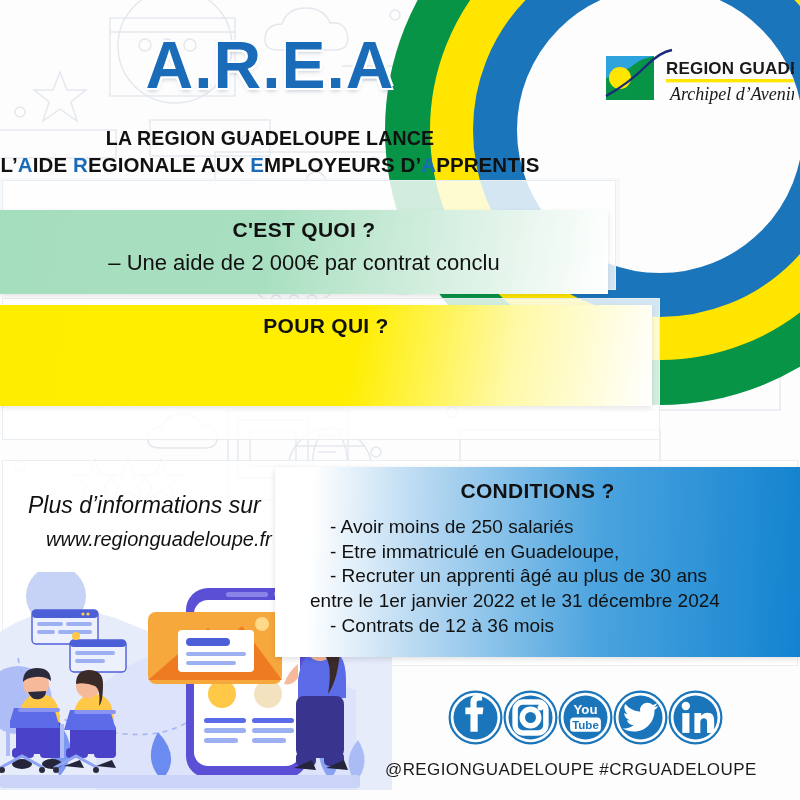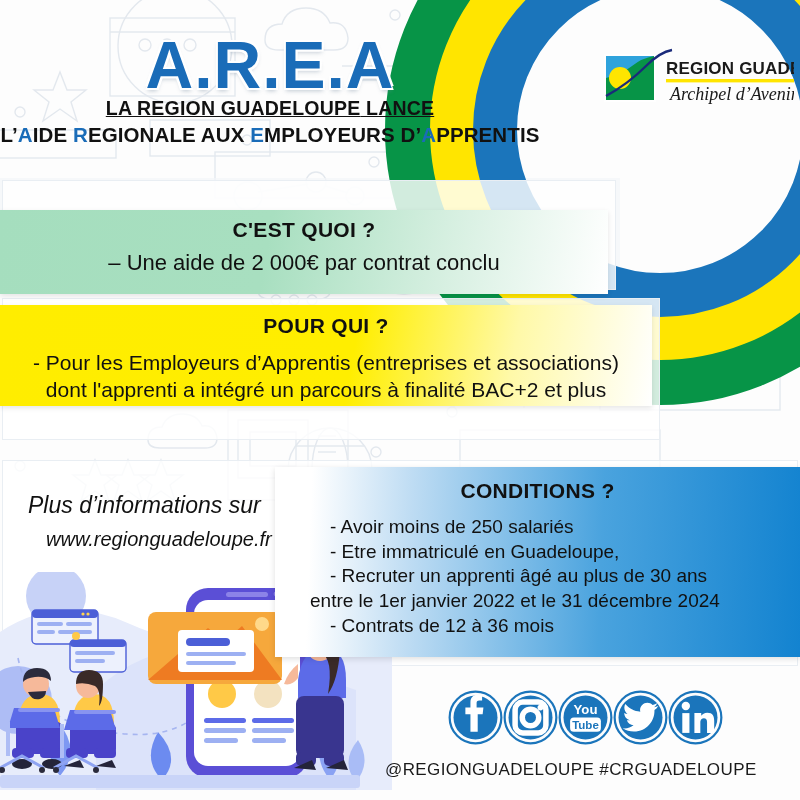--- a/index.html
+++ b/index.html
@@ -31,23 +31,22 @@
     position:absolute; left:0; top:34px; width:540px; z-index:5; text-align:center;
   }
   .area-title {
     font-size:66px; font-weight:bold; letter-spacing:1px;
     color:#1A6CB8; line-height:0.96;
     text-shadow:
       -2px -2px 0 #fff, 2px -2px 0 #fff, -2px 2px 0 #fff, 2px 2px 0 #fff,
       0 3px 4px rgba(120,140,160,.45);
   }
   .sub1 {
-    margin-top:0; font-size:19.5px; font-weight:bold; color:#111;
+    margin-top:30px; font-size:19.5px; font-weight:bold; color:#111;
     letter-spacing:.2px;
-    text-decoration:underline;
   }
   .sub1 .strong { font-weight:bold; }
   .sub2 {
     margin-top:3px; font-size:20.5px; font-weight:bold; color:#111;
     letter-spacing:.1px;
   }
   .hl { color:#1A6CB8; }
 
   
   .card-faint {
@@ -263,24 +262,20 @@
     <div class="sub2" id="sub2"><span>L’</span><span class="hl">A</span><span>IDE </span><span class="hl">R</span><span>EGIONALE AUX </span><span class="hl">E</span><span>MPLOYEURS D’</span><span class="hl">A</span><span>PPRENTIS</span></div>
   </div>
 
   <div class="band-green">
     <div class="bt">C'EST QUOI ?</div>
     <div class="bl">–  Une aide de 2 000€ par contrat conclu</div>
   </div>
 
   <div class="band-yellow">
     <div class="bt">POUR QUI ?</div>
-    <div class="bl">
-      <span>- Pour les Employeurs d’Apprentis (entreprises et associations)</span>
-      <span class="l2">dont l'apprenti a intégré un parcours à finalité BAC+2 et plus</span>
-    </div>
   </div>
 
   <div class="band-blue">
     <div class="bt">CONDITIONS ?</div>
     <div class="blist" id="cond-list">
         <div>- Avoir moins de 250 salariés</div>
         <div>- Etre immatriculé en Guadeloupe,</div>
         <div>- Recruter un apprenti âgé au plus de 30 ans</div>
         <div class="cont">entre le 1er janvier 2022 et le 31 décembre 2024</div>
         <div>- Contrats de 12 à 36 mois</div>

